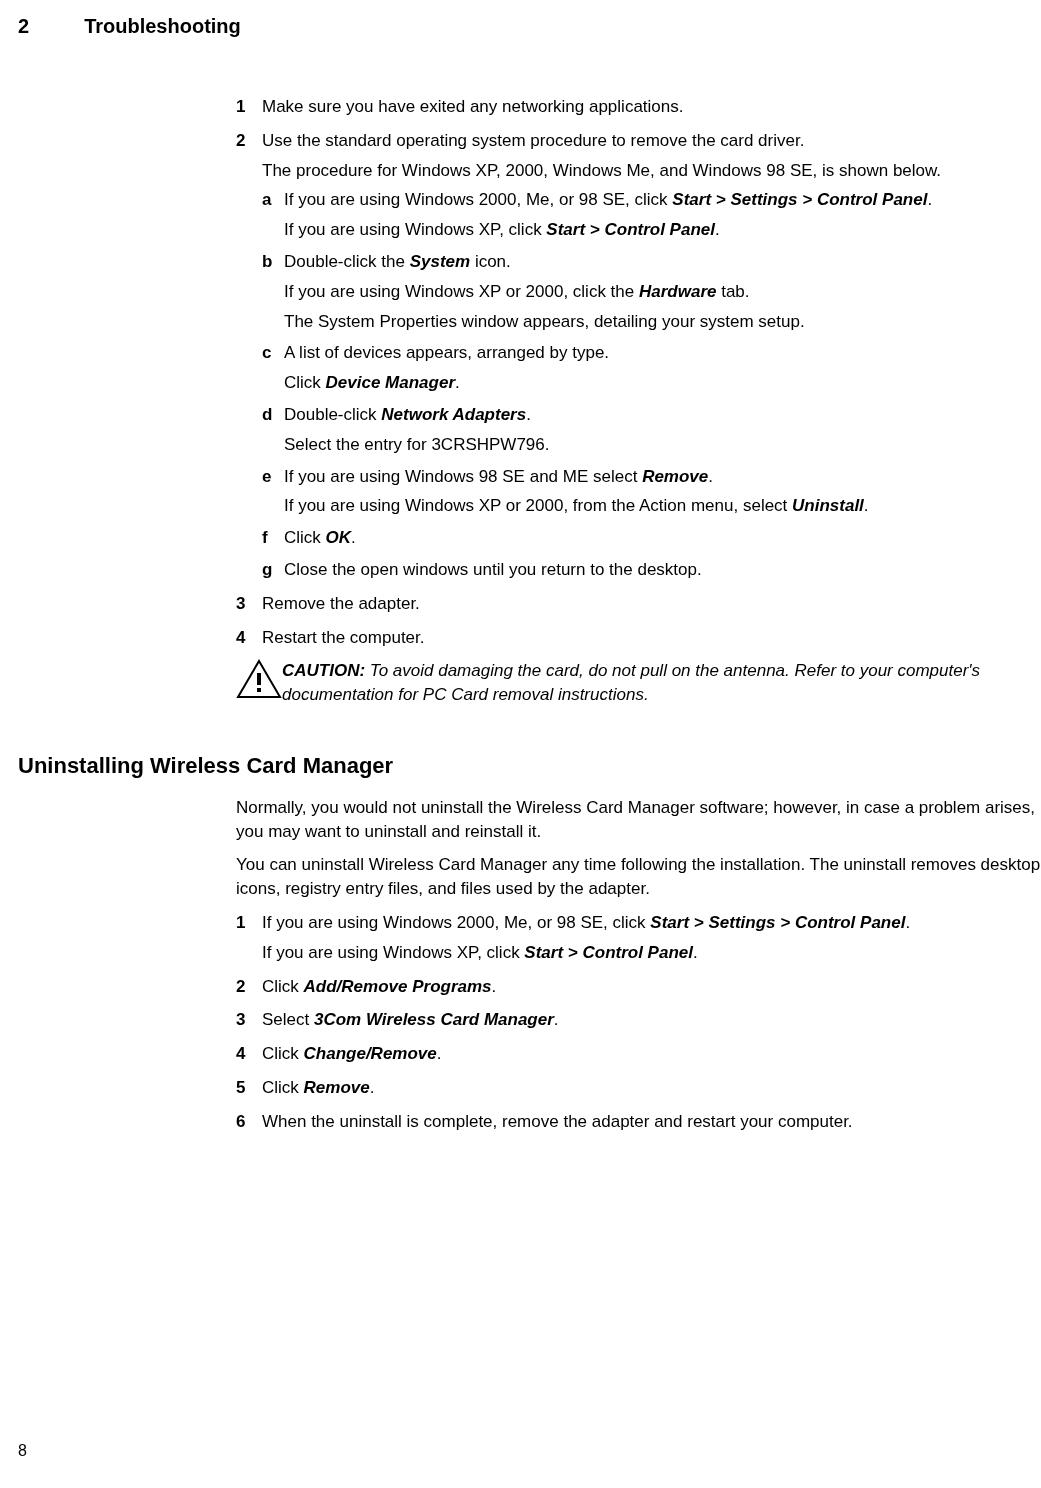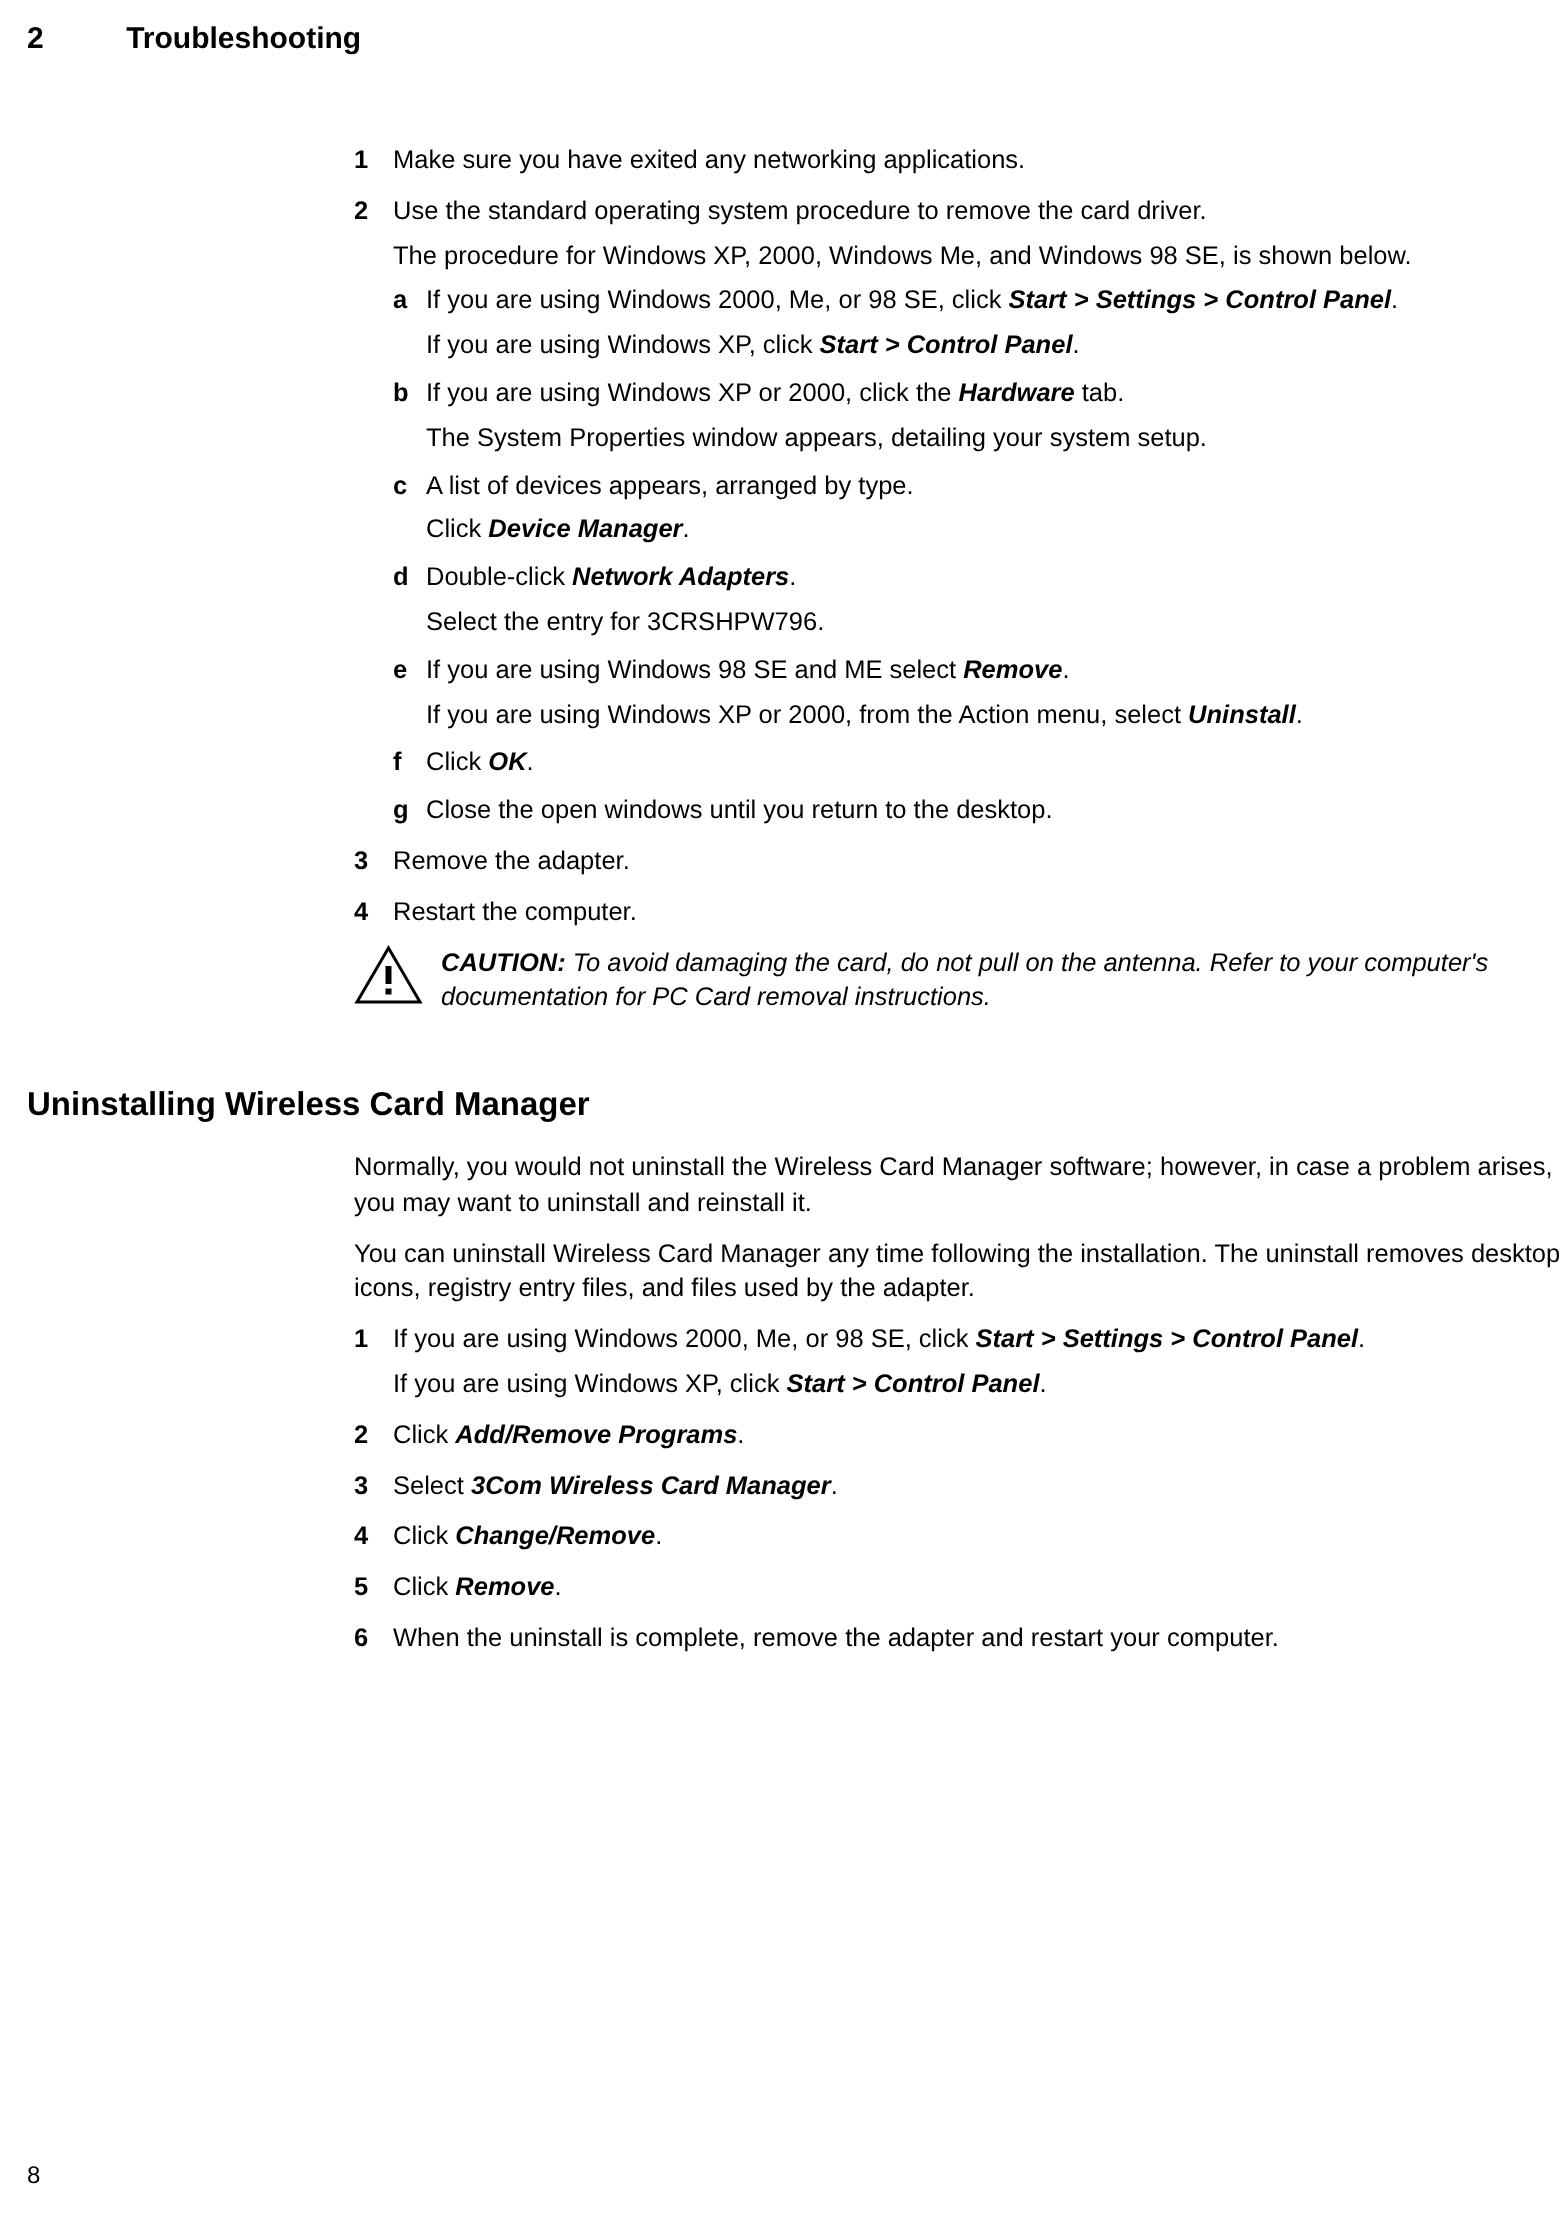--- a/index.html
+++ b/index.html
@@ -24,21 +24,21 @@
       position: absolute; left: 0; top: 0; font-weight: bold; font-family: "Trebuchet MS", sans-serif;
     }
     ol.alpha-list { margin-top: 6px; }
     ol.alpha-list > li { position: relative; padding-left: 22px; margin-bottom: 8px; }
     ol.alpha-list > li > .marker {
       position: absolute; left: 0; top: 0; font-weight: bold; font-family: "Trebuchet MS", sans-serif;
     }
     .para { margin-bottom: 6px; }
     .bold-ital { font-style: italic; font-weight: bold; }
     .caution {
-      display: flex; align-items: flex-start; gap: 12px;
+      display: flex; align-items: flex-start; 
       margin-top: 8px; margin-left: 0px;
     }
     .caution-icon { flex-shrink: 0; width: 46px; height: 40px; }
     .caution-text { font-style: italic; }
     .caution-label { font-weight: bold; font-style: italic; }
     h2.section-heading {
       font-family: "Trebuchet MS", sans-serif;
       font-size: 22px;
       font-weight: bold;
       margin: 44px 0 14px 0;
@@ -71,20 +71,23 @@
           <span class="marker">a</span>
           <div class="para">
             <span>If you are using Windows 2000, Me, or 98 SE, click </span><span class="bold-ital">Start &gt; Settings &gt; Control Panel</span><span>.</span>
           </div>
           <div class="para">
             <span>If you are using Windows XP, click </span><span class="bold-ital">Start &gt; Control Panel</span><span>.</span>
           </div>
         </li>
         <li>
           <span class="marker">b</span>
+          <div class="para">
+            <span>Double-click the </span><span class="bold-ital">System</span><span> icon.</span>
+          </div>
           <div class="para">
             <span>If you are using Windows XP or 2000, click the </span><span class="bold-ital">Hardware</span><span> tab.</span>
           </div>
           <div class="para">The System Properties window appears, detailing your system setup.</div>
         </li>
         <li>
           <span class="marker">c</span>
           <div class="para">A list of devices appears, arranged by type.</div>
           <div class="para">
             <span>Click </span><span class="bold-ital">Device Manager</span><span>.</span>

